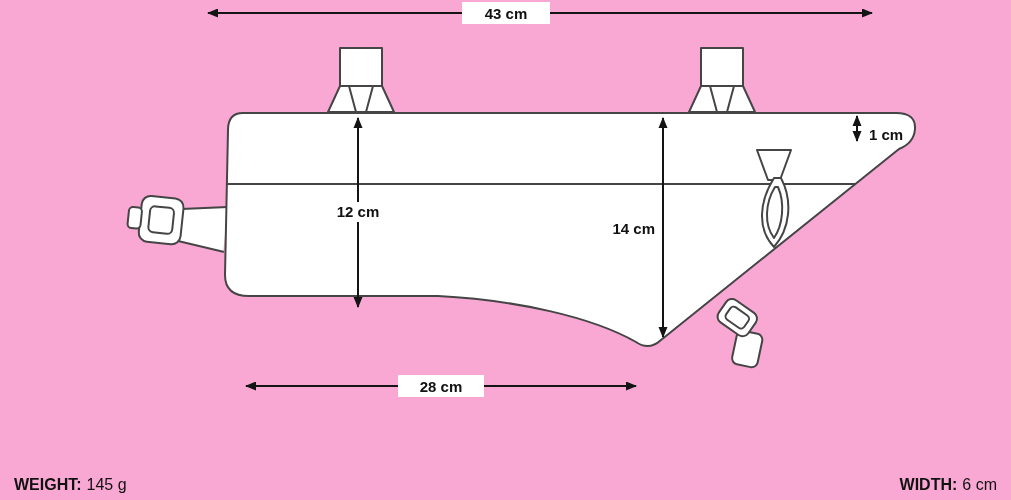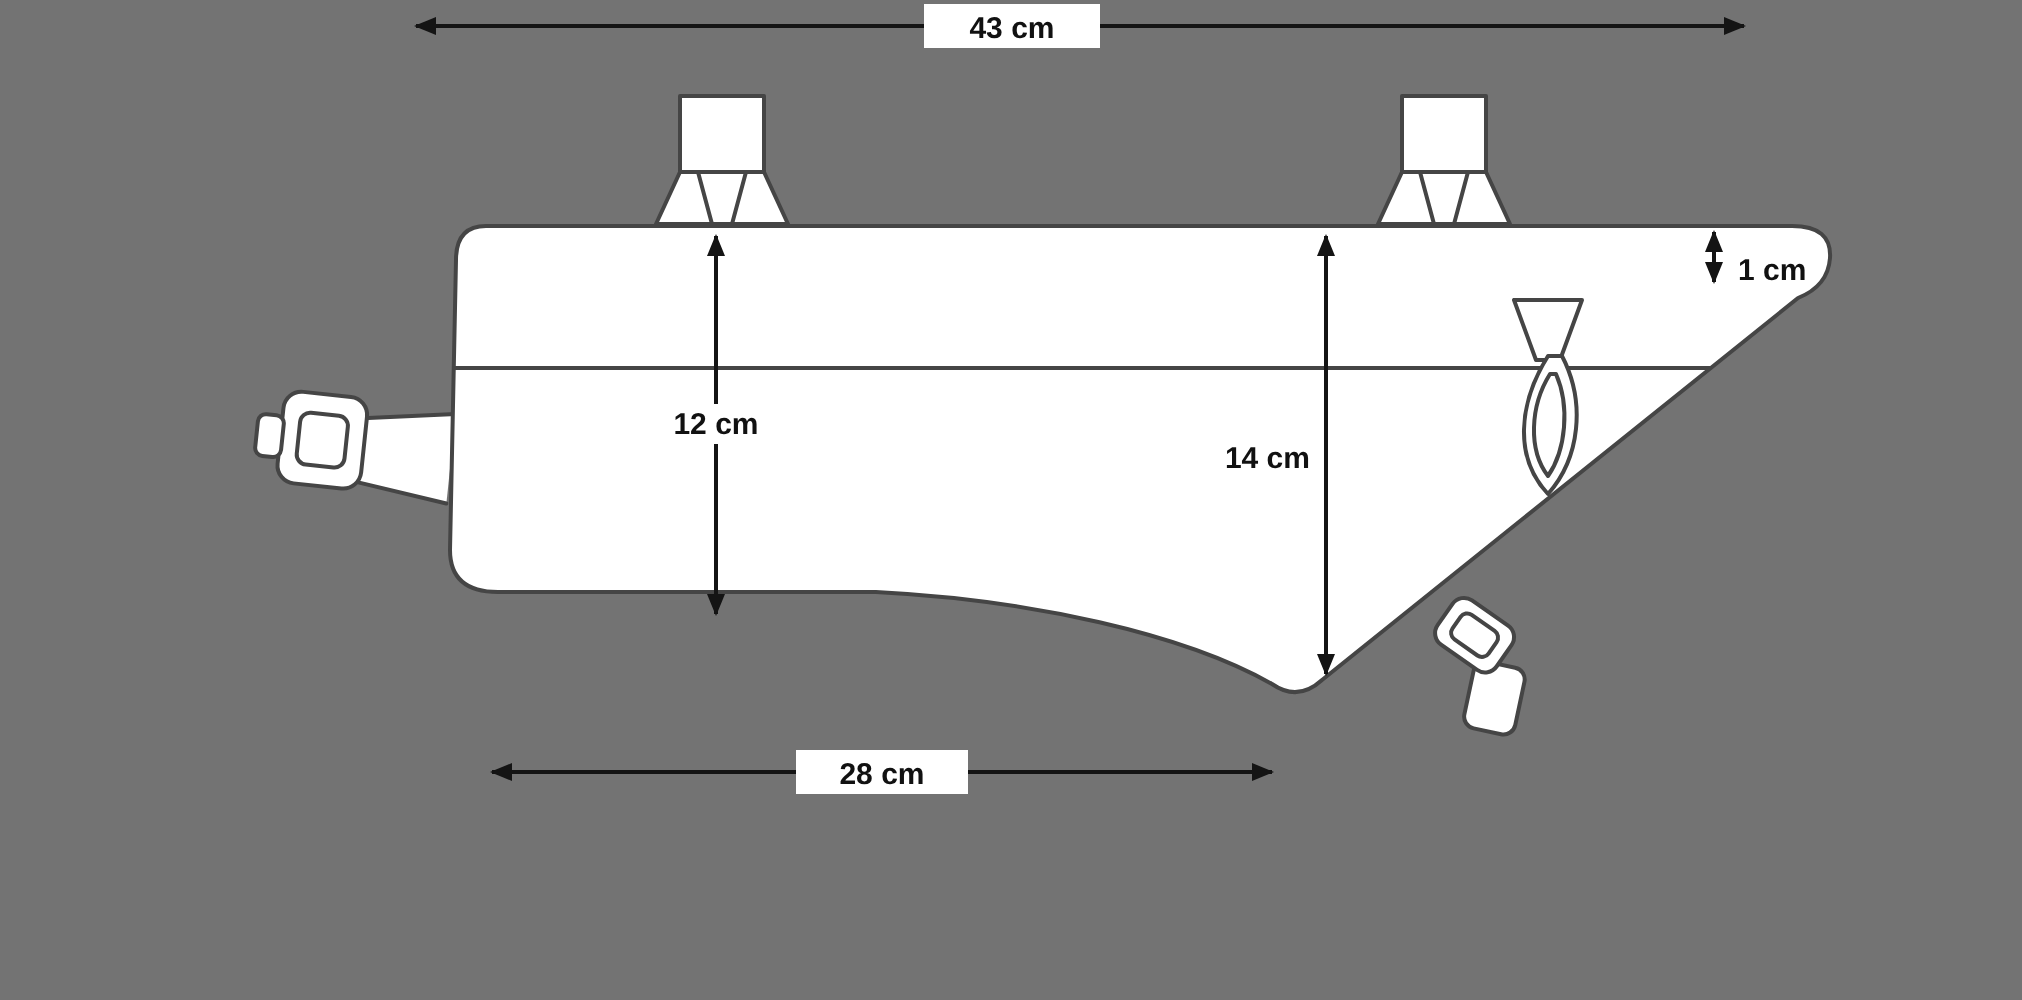--- a/index.html
+++ b/index.html
@@ -1,17 +1,17 @@
 <!DOCTYPE html>
 <html><head>
 <meta charset="utf-8">
 <style>
   html,body{margin:0;padding:0;background:#fff;}
   body{font-family:"Liberation Sans",sans-serif;color:#111;}
-  .canvas{position:relative;width:1011px;height:500px;background:#737373;overflow:hidden;}
+  .canvas{position:relative;width:1011px;height:500px;background:#f9a8d4;overflow:hidden;}
   svg{display:block;}
   .dim-label{font-size:15px;font-weight:700;fill:#111;}
   .footer{position:absolute;left:0;right:0;bottom:6px;display:flex;justify-content:space-between;
           align-items:baseline;padding:0 14px;font-size:16px;color:#111;}
   .footer .lbl{font-weight:700;}
   .footer .val{font-weight:400;margin-left:5px;}
 </style>
 </head>
 <body>
 
@@ -87,13 +87,21 @@
 
       <line x1="857" y1="116" x2="857" y2="141" marker-start="url(#ah-start)" marker-end="url(#ah-end)"></line>
       <text class="dim-label" x="869" y="140" text-anchor="start" stroke="none">1 cm</text>
 
       <line x1="246" y1="386" x2="636" y2="386" marker-start="url(#ah-start)" marker-end="url(#ah-end)"></line>
       <rect x="398" y="375" width="86" height="22" fill="#fff" stroke="none"></rect>
       <text class="dim-label" x="441" y="392" text-anchor="middle" stroke="none">28 cm</text>
     </g>
   </svg>
 
+  <div class="footer">
+    <div>
+      <span class="lbl">WEIGHT:</span><span class="val">145 g</span>
+    </div>
+    <div>
+      <span class="lbl">WIDTH:</span><span class="val">6 cm</span>
+    </div>
+  </div>
 </div>
 
 </body></html>

